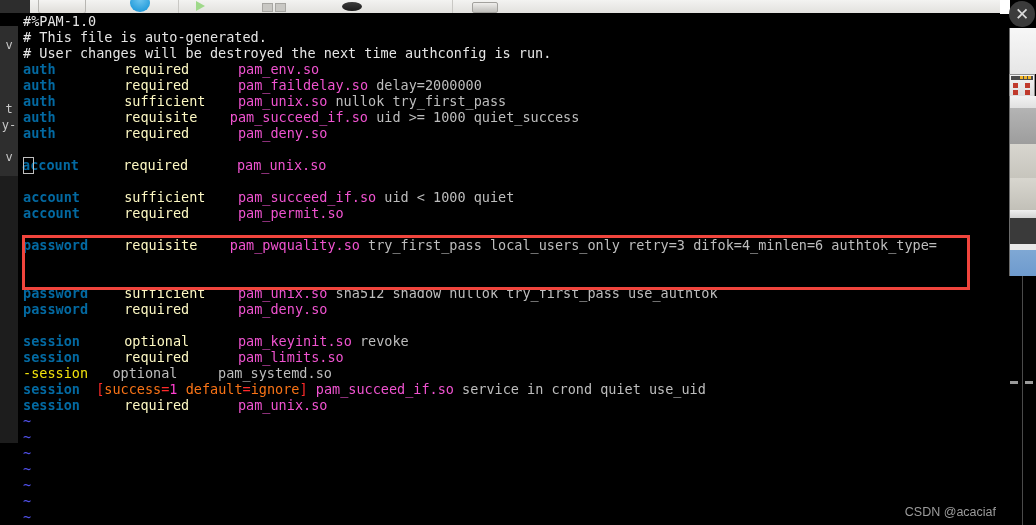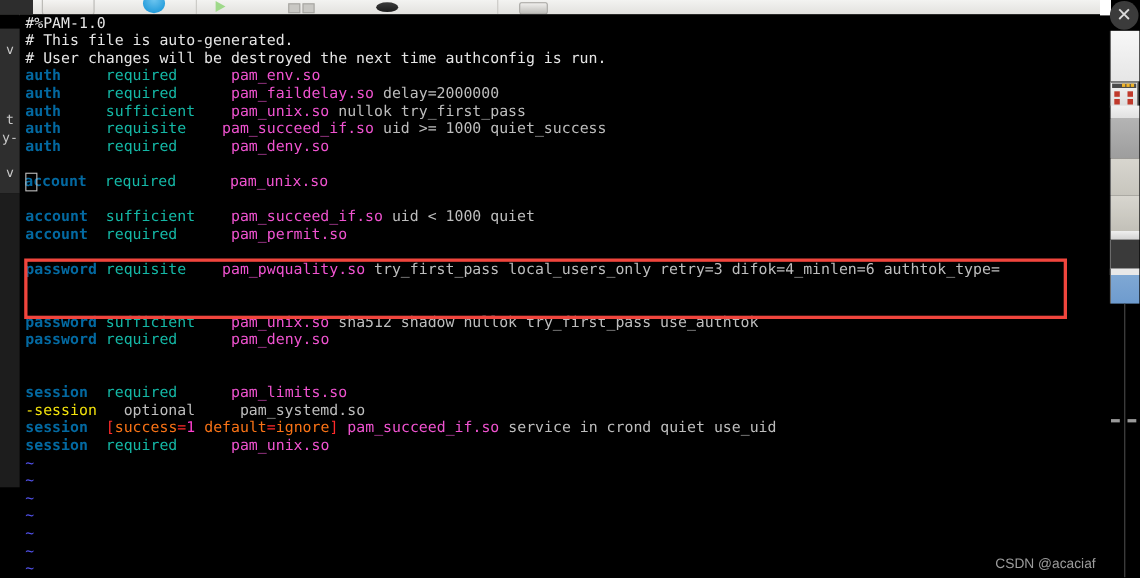--- a/index.html
+++ b/index.html
@@ -54,21 +54,21 @@
   .lbg-txt{position:absolute;left:0;width:18px;color:#c9c9c9;font-size:12px;line-height:16px;
     text-align:center;font-family:"DejaVu Sans Mono",monospace;}
 
   
   .term{position:absolute;left:18px;top:13px;width:992px;height:512px;background:#000;
     font-family:"DejaVu Sans Mono","Liberation Mono",monospace;font-size:13.5px;line-height:16px;}
   .ln{position:absolute;left:5px;white-space:pre;height:16px;}
 
   .c-cmt{color:#e5e5e5;}
   .c-type{color:#0369a1;font-weight:bold;}
-  .c-ctl{color:#14b8a6;}
+  .c-ctl{color:#fef9c3;margin-left:28px;}
   .c-mod{color:#f053d0;}
   .c-plain{color:#bdbdbd;}
   .c-yel{color:#f2e20c;}
   .c-red{color:#ff2a2a;}
   .c-cyan{color:#f97316;}
   .c-mag{color:#ff3fd0;}
   .c-tilde{color:#5050e8;}
 
   .cursor{position:absolute;display:inline-block;width:9px;height:15px;
     border:1px solid #bfbfbf;background:transparent;}
@@ -137,20 +137,21 @@
 
     <div class="ln" style="top:224px;"><span class="c-type">password</span><span class="c-plain"> </span><span class="c-ctl">requisite</span><span class="c-plain">    </span><span class="c-mod">pam_pwquality.so</span><span class="c-plain"> try_first_pass local_users_only retry=3 difok=4_minlen=6 authtok_type=</span></div>
 
 
     <div class="ln" style="top:272px;"><span class="c-type">password</span><span class="c-plain"> </span><span class="c-ctl">sufficient</span><span class="c-plain">    </span><span class="c-mod">pam_unix.so</span><span class="c-plain"> sha512 shadow nullok try_first_pass use_authtok</span></div>
 
     <div class="ln" style="top:288px;"><span class="c-type">password</span><span class="c-plain"> </span><span class="c-ctl">required</span><span class="c-plain">      </span><span class="c-mod">pam_deny.so</span><span class="c-plain"></span></div>
 
     <div class="ln" style="top:304px;"><span></span></div>
 
+    <div class="ln" style="top:320px;"><span class="c-type">session</span><span class="c-plain">  </span><span class="c-ctl">optional</span><span class="c-plain">      </span><span class="c-mod">pam_keyinit.so</span><span class="c-plain"> revoke</span></div>
 
     <div class="ln" style="top:336px;"><span class="c-type">session</span><span class="c-plain">  </span><span class="c-ctl">required</span><span class="c-plain">      </span><span class="c-mod">pam_limits.so</span><span class="c-plain"></span></div>
 
     <div class="ln" style="top:352px;"><span class="c-yel">-session</span><span class="c-plain">   </span><span class="c-plain">optional</span><span class="c-plain">     </span><span class="c-plain">pam_systemd.so</span><span class="c-plain"></span></div>
 
     <div class="ln" style="top:368px;"><span class="c-type">session</span><span class="c-plain">  </span><span class="c-red">[</span><span class="c-cyan">success</span><span class="c-red">=</span><span class="c-mag">1</span><span class="c-plain"> </span><span class="c-cyan">default</span><span class="c-red">=</span><span class="c-cyan">ignore</span><span class="c-red">]</span><span class="c-plain"> </span><span class="c-mod">pam_succeed_if.so</span><span class="c-plain"> service in crond quiet use_uid</span></div>
 
     <div class="ln" style="top:384px;"><span class="c-type">session</span><span class="c-plain">  </span><span class="c-ctl">required</span><span class="c-plain">      </span><span class="c-mod">pam_unix.so</span><span class="c-plain"></span></div>
 
     <div class="ln c-tilde" style="top:400px;">~</div>

